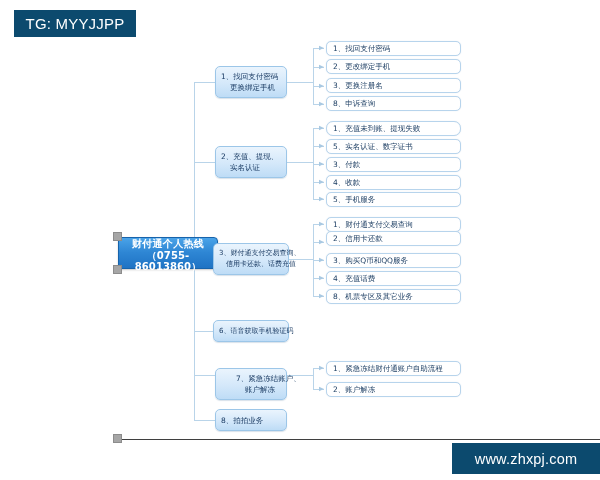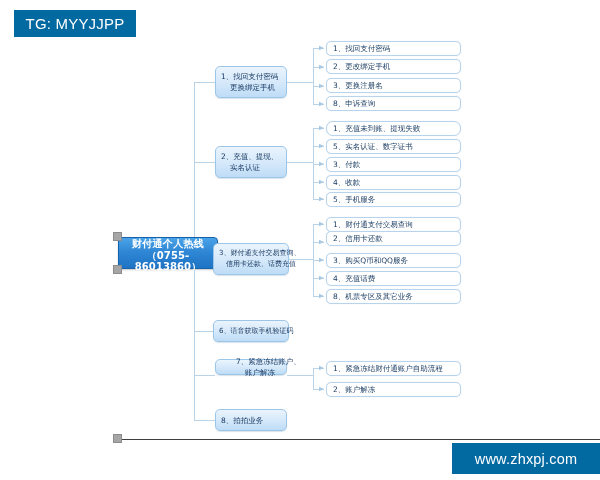--- a/index.html
+++ b/index.html
@@ -21,21 +21,21 @@
     position: absolute;
     left: 0; top: 0;
     width: 600px;
     height: 480px;
     background: #ffffff;
   }
 
   
   .wm {
     position: absolute;
-    background: #0369a1;
+    background: #0c4a6e;
     color: #ffffff;
     font-family: "Liberation Sans", "DejaVu Sans", sans-serif;
     letter-spacing: .2px;
     display: flex;
     align-items: center;
     justify-content: center;
     z-index: 40;
   }
   #wm-tg {
     left: 14px; top: 10px;
@@ -238,21 +238,21 @@
   <div class="node leaf" style="top:217px;">1、财付通支付交易查询</div>
   <div class="node leaf" style="top:231px;text-align:center;">2、信用卡还款</div>
   <div class="node leaf" style="top:253px;">3、购买Q币和QQ服务</div>
   <div class="node leaf" style="top:271px;">4、充值话费</div>
   <div class="node leaf" style="top:289px;">8、机票专区及其它业务</div>
 
   <div class="node branch" style="top:320px;height:22px;width:76px;left:213px;font-size:7px;">
     <span class="ln">6、语音获取手机验证码</span>
   </div>
 
-  <div class="node branch" style="top:359px;height:16px;padding-left:20px;">
+  <div class="node branch" style="top:368px;height:32px;padding-left:20px;">
     <span class="ln">7、紧急冻结账户、</span>
     <span class="ln indent">账户解冻</span>
   </div>
   <div class="node leaf" style="top:361px;">1、紧急冻结财付通账户自助流程</div>
   <div class="node leaf" style="top:382px;">2、账户解冻</div>
 
   <div class="node branch" style="top:409px;height:22px;">
     <span class="ln">8、拍拍业务</span>
   </div>
 

